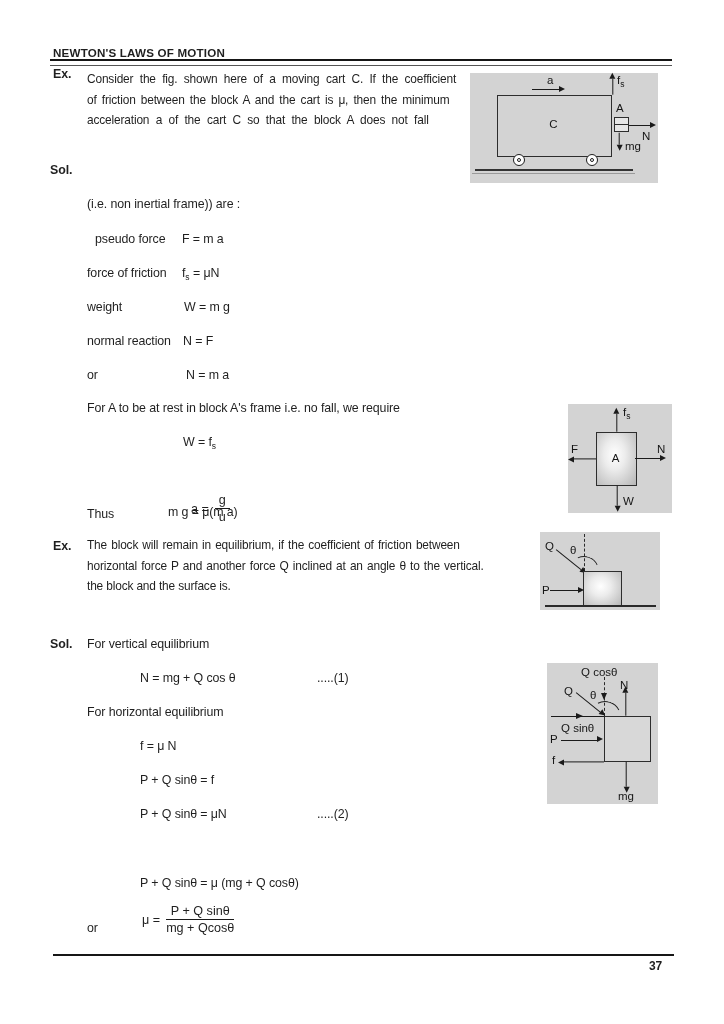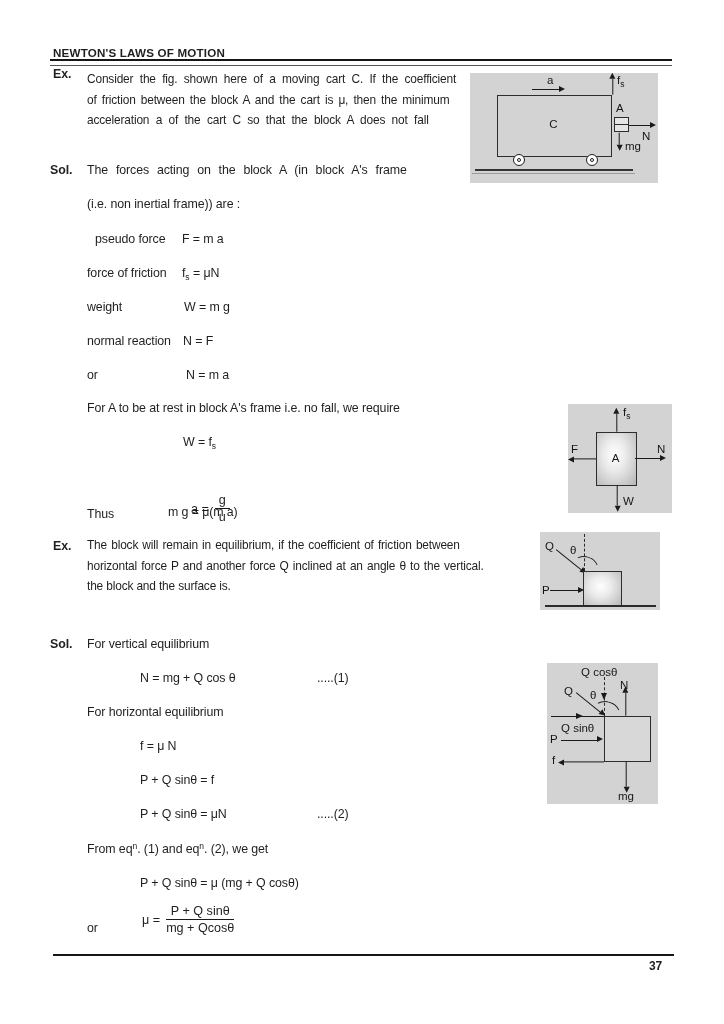--- a/index.html
+++ b/index.html
@@ -47,21 +47,20 @@
   <div class="hrule" style="left:50px;top:59px;width:622px;"></div>
 
   <div class="t b" style="left:53px;top:67px;">Ex.</div>
   <div class="para" style="left:87px;top:63px;width:380px;margin-top:6px;">
     <div class="ws3">Consider the fig. shown here of a moving cart C. If the coefficient</div>
     <div class="ws2">of friction between the block A and the cart is μ, then the minimum</div>
     <div class="ws3">acceleration a of the cart C so that the block A does not fall</div>
   </div>
 
   <div class="t b" style="left:50px;top:163px;">Sol.</div>
-  <div class="t ws4" style="left:87px;top:163px;">The forces acting on the block A (in block A's frame</div>
   <div class="t" style="left:87px;top:197px;">(i.e. non inertial frame)) are :</div>
 
   <div class="t" style="left:87px;top:232px;padding-left:8px;">pseudo force</div>
   <div class="t" style="left:182px;top:232px;">F = m a</div>
 
   <div class="t" style="left:87px;top:266px;">force of friction</div>
   <div class="t" style="left:182px;top:266px;"><span>f</span><sub class="s">s</sub><span> = μN</span></div>
 
   <div class="t" style="left:87px;top:300px;">weight</div>
   <div class="t" style="left:184px;top:300px;">W = m g</div>
@@ -97,21 +96,20 @@
 
   <div class="t" style="left:140px;top:671px;">N = mg + Q cos θ</div>
   <div class="t" style="left:317px;top:671px;">.....(1)</div>
 
   <div class="t" style="left:87px;top:705px;">For horizontal equilibrium</div>
   <div class="t" style="left:140px;top:739px;">f = μ N</div>
   <div class="t" style="left:140px;top:773px;">P + Q sinθ = f</div>
   <div class="t" style="left:140px;top:807px;">P + Q sinθ = μN</div>
   <div class="t" style="left:317px;top:807px;">.....(2)</div>
 
-  <div class="t" style="left:87px;top:841px;"><span>From eq</span><sup class="s">n</sup><span>. (1) and eq</span><sup class="s">n</sup><span>. (2), we get</span></div>
   <div class="t" style="left:140px;top:876px;">P + Q sinθ = μ (mg + Q cosθ)</div>
 
   <div class="t" style="left:87px;top:921px;">or</div>
   <div class="frow" style="left:142px;top:904px;">
     <span>μ =</span>
     <span class="frac">
       <span class="num">P + Q sinθ</span>
       <span class="den">mg + Qcosθ</span>
     </span>
   </div>

